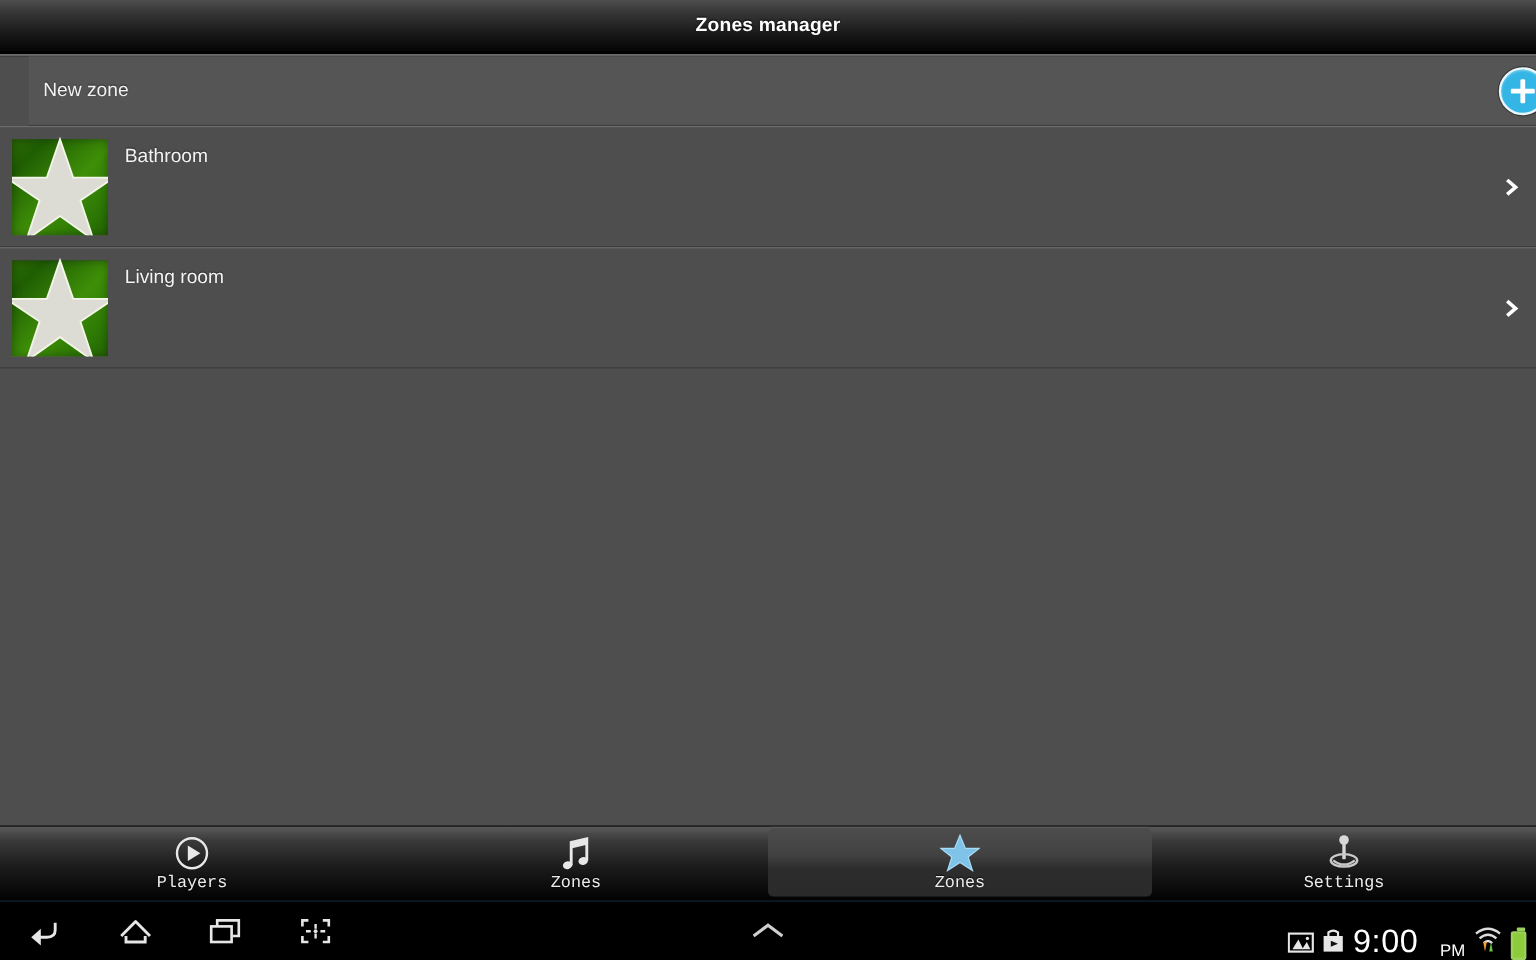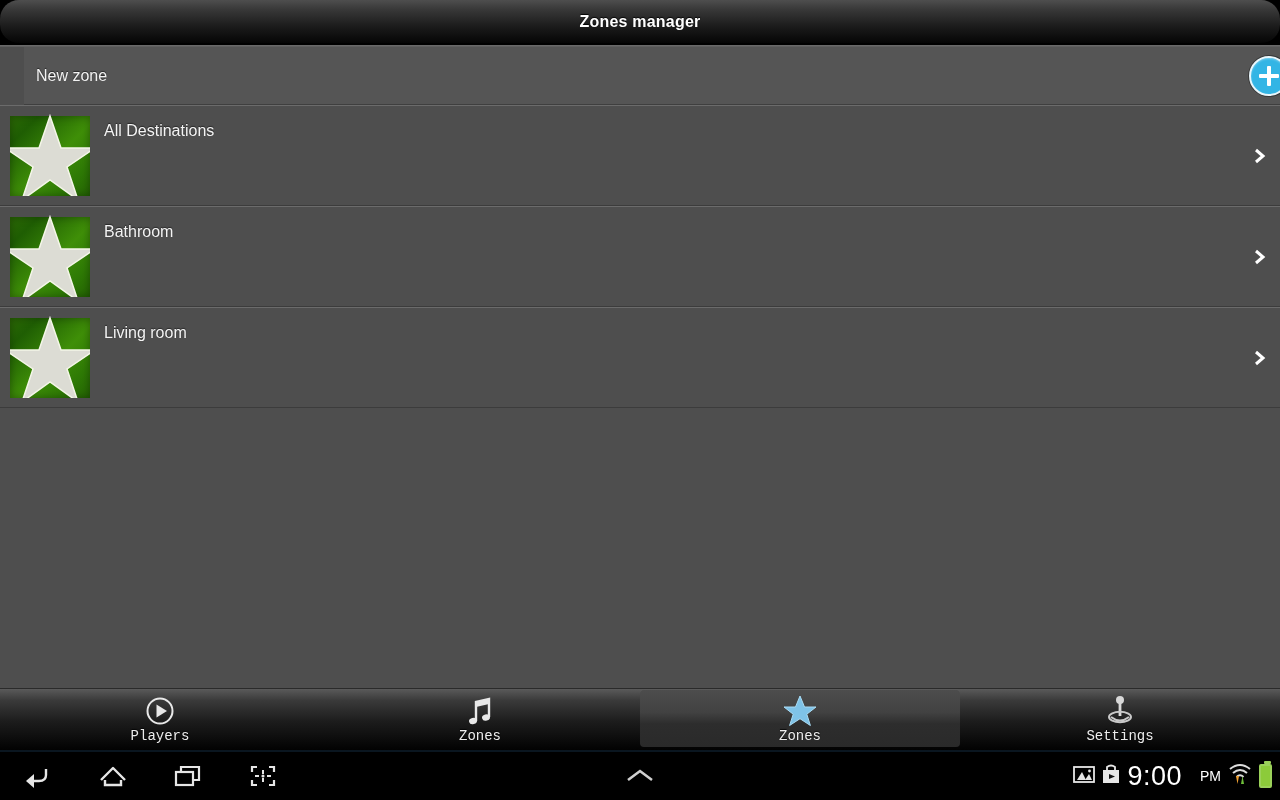--- a/index.html
+++ b/index.html
@@ -9,21 +9,21 @@
     font-family:"Liberation Sans", sans-serif;
     overflow:hidden;
   }
   #app { position:relative; width:1280px; height:800px; }
 
   
   .titlebar{
     position:absolute; left:0; top:0; width:1280px; height:44px;
     background:linear-gradient(to bottom,#4e4e4e 0%,#383838 22%,#1b1b1b 62%,#050505 100%);
     border-bottom:1px solid #000;
-    display:flex; align-items:center; justify-content:center;border-radius:19px;
+    display:flex; align-items:center; justify-content:center;
   }
   .titlebar .title{
     color:#ffffff; font-size:16px; font-weight:bold;
     text-shadow:0 -1px 1px rgba(0,0,0,.9);
     letter-spacing:.2px;
   }
   .titlebar-underline{
     position:absolute; left:0; top:45px; width:1280px; height:2px;
     background:linear-gradient(to bottom,#6e6e6e,#5a5a5a);
   }
@@ -124,21 +124,21 @@
   
   .navbar{
     position:absolute; left:0; top:752px; width:1280px; height:48px;
     background:#000000;
   }
   .nav-left{ position:absolute; left:0; top:0; height:48px; display:flex; align-items:center; }
   .nav-btn{ width:75px; height:48px; display:flex; align-items:center; justify-content:center; }
   .nav-center{ position:absolute; left:615px; top:0; width:50px; height:48px;
                display:flex; align-items:center; justify-content:center; }
   .nav-right{ position:absolute; right:8px; top:0; height:48px;
-              display:flex; align-items:center; gap:6px; }
+              display:flex; align-items:flex-end; gap:6px; }
   .clock{ color:#ffffff; font-size:27px; letter-spacing:.5px; }
   .clock-ampm{ color:#ffffff; font-size:14px; margin-left:12px; }
   .battery{
     width:13px; height:24px; border:2px solid #9bd15a; border-radius:2px;
     background:#8ccb3a; position:relative;
   }
   .battery:before{
     content:""; position:absolute; left:3px; top:-5px; width:7px; height:3px;
     background:#9bd15a; border-radius:1px;
   }
@@ -158,33 +158,20 @@
     <div class="newzone-row">
       <div class="newzone-label">New zone</div>
       <div class="add-button">
         <span class="plus-h"></span>
         <span class="plus-v"></span>
       </div>
     </div>
 
     <div class="zone-list">
 
-      <div class="zone-row">
-        <div class="zone-icon">
-          <svg viewBox="0 0 80 82" xmlns="http://www.w3.org/2000/svg">
-            <polygon points="40,2 51,34 85,34 57,53 68,86 40,66 12,86 23,53 -5,34 29,34" fill="#dcdcd4" stroke="#f4f6e8" stroke-width="1.5"></polygon>
-          </svg>
-        </div>
-        <div class="zone-name">All Destinations</div>
-        <div class="chevron">
-          <svg viewBox="0 0 20 24">
-              <polyline points="6,6 13,12 6,18" fill="none" stroke="#ffffff" stroke-width="3" stroke-linecap="butt" stroke-linejoin="miter"></polyline>
-            </svg>
-        </div>
-      </div>
 
       <div class="zone-row">
         <div class="zone-icon">
           <svg viewBox="0 0 80 82" xmlns="http://www.w3.org/2000/svg">
             <polygon points="40,2 51,34 85,34 57,53 68,86 40,66 12,86 23,53 -5,34 29,34" fill="#dcdcd4" stroke="#f4f6e8" stroke-width="1.5"></polygon>
           </svg>
         </div>
         <div class="zone-name">Bathroom</div>
         <div class="chevron">
           <svg viewBox="0 0 20 24">

